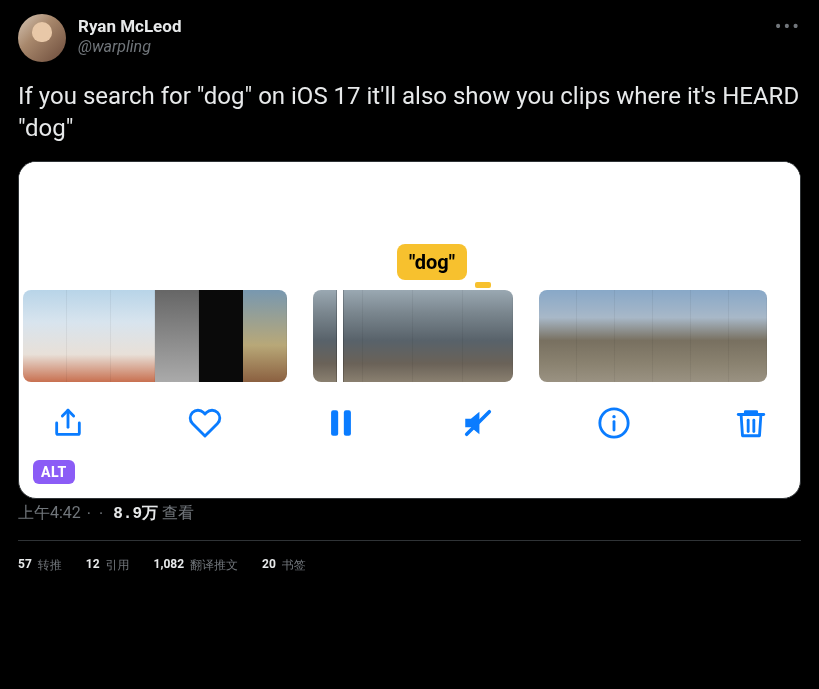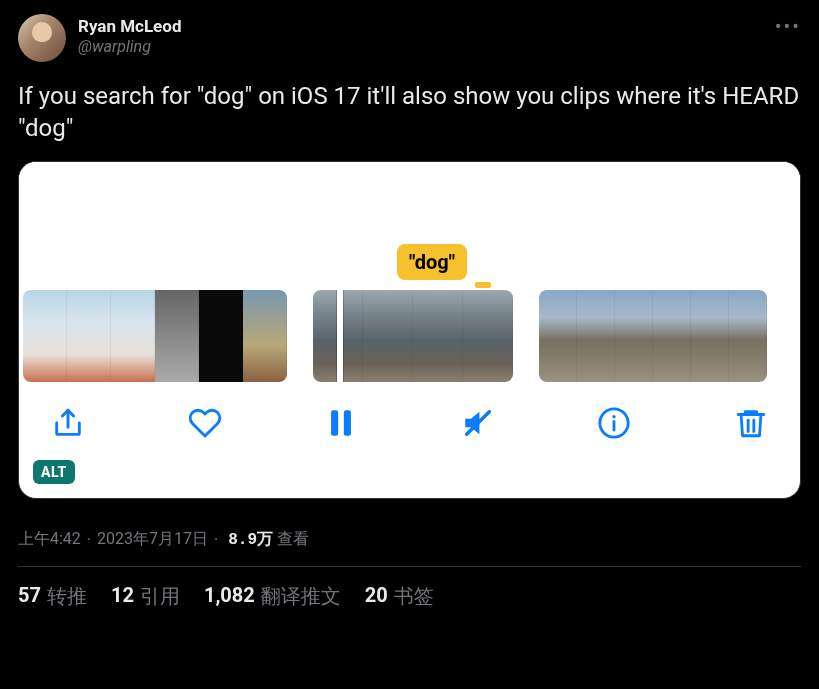--- a/index.html
+++ b/index.html
@@ -148,49 +148,49 @@
     display: flex;
     align-items: center;
     justify-content: center;
   }
   .tb-icon svg { width: 34px; height: 34px; }
 
   .alt-badge {
     position: absolute;
     left: 14px;
     bottom: 14px;
-    background: #0f766e;
+    background: #8b5cf6;
     color: #fff;
     font-weight: 800;
     font-size: 14px;
     padding: 4px 8px;
     border-radius: 6px;
     letter-spacing: 0.5px;
   }
 
   .meta-row {
-    margin-top: 30px;
+    margin-top: 4px;
     color: #71767b;
     font-size: 16px;
     display: flex;
     align-items: center;
     gap: 4px;
   }
   .meta-row .sep { margin: 0 2px; }
   .meta-row .views-n { color: #e7e9ea; font-weight: 700; margin-left: 4px; font-family: Liberation Mono, monospace; }
   .divider {
     border: 0;
     border-top: 1px solid #2f3336;
     margin: 16px 0 0 0;
   }
   .stats-row {
     display: flex;
     gap: 24px;
     padding: 16px 0 0 0;
-    font-size: 20px;
+    font-size: 12px;
     color: #71767b;
   }
   .stat { display: flex; gap: 6px; cursor: pointer; }
   .stat .n { color: #e7e9ea; font-weight: 700; }
 </style>
 </head>
 <body>
 
 <div class="tweet">
 
@@ -279,21 +279,20 @@
         </svg>
       </div>
     </div>
 
     <div class="alt-badge">ALT</div>
   </div>
 
   <div class="meta-row">
     <span>上午4:42</span>
     <span class="sep">·</span>
-    <span>2023年7月17日</span>
     <span class="sep">·</span>
     <span class="views-n">8.9万</span>
     <span>查看</span>
   </div>
 
   <hr class="divider">
 
   <div class="stats-row">
     <div class="stat">
       <span class="n">57</span>

